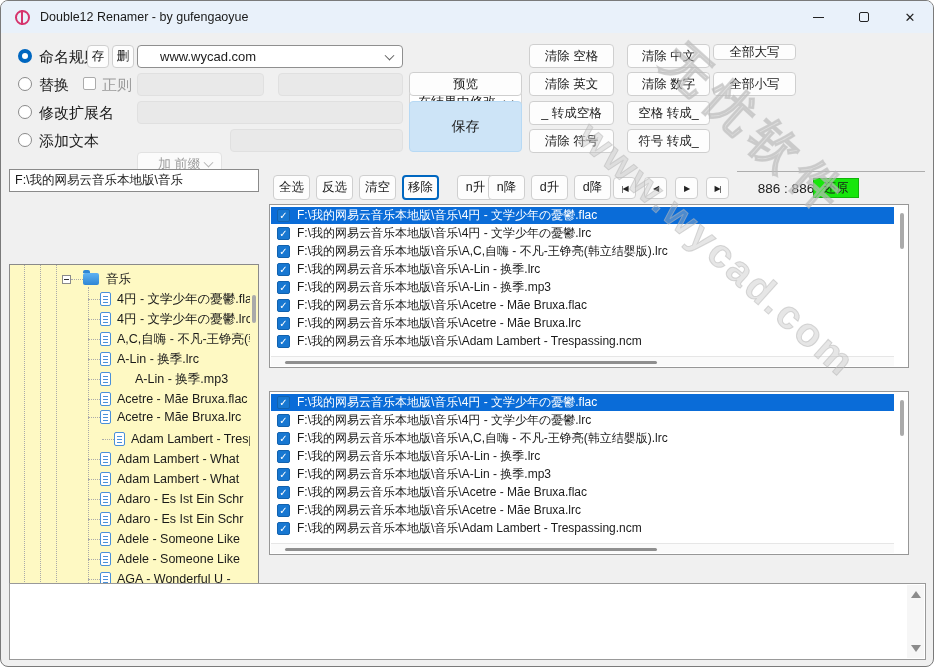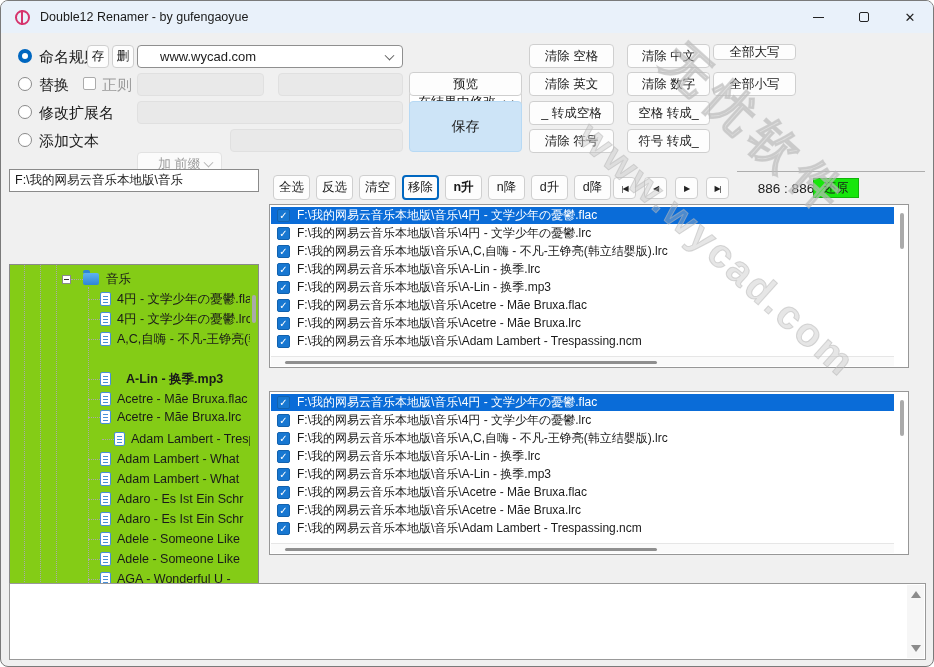--- a/index.html
+++ b/index.html
@@ -33,21 +33,21 @@
   .chev{position:absolute;right:9px;top:50%;width:7px;height:7px;border-right:1.4px solid #5f5f5f;
         border-bottom:1.4px solid #5f5f5f;transform:translateY(-70%) rotate(45deg);}
   .combo.dis .chev{border-color:#b5b5b5;}
   .dinput{background:#E9E9E9;border:1px solid #E0E0E0;border-radius:4px;}
   .chk{width:13px;height:13px;border:1px solid #ababab;background:#fff;border-radius:2px;}
   .savebig{background:#CDE4F7;border:1px solid #B7D9F4;border-radius:4px;font-size:14px;
            display:flex;align-items:center;justify-content:center;}
   
   .pathbox{background:#fff;border:1px solid #8a8a8a;font-size:12.5px;display:flex;align-items:center;
            padding-left:5px;}
-  .treebox{background:#84cc16;border:1px solid #8a8a8a;overflow:hidden;position:relative;}
+  .treebox{background:#fef9c3;border:1px solid #8a8a8a;overflow:hidden;position:relative;}
   .guide{position:absolute;top:0;bottom:12px;width:0;border-left:1px dotted #aaa;}
   .trow{position:absolute;left:0;height:20px;display:flex;align-items:center;font-size:12.5px;
         white-space:nowrap;overflow:hidden;width:240px;}
   .expander{width:9px;height:9px;border:1px solid #8a8a8a;background:#fff;position:relative;flex:none;}
   .expander::after{content:"";position:absolute;left:1px;right:1px;top:3px;height:1px;background:#333;}
   .folder{width:16px;height:12px;background:linear-gradient(#5FB2F2,#2E86D5);border-radius:2px;
           position:relative;flex:none;}
   .folder::before{content:"";position:absolute;left:0;top:-3px;width:7px;height:3px;background:#2E86D5;
           border-radius:2px 2px 0 0;}
   .ficon{width:11px;height:14px;border:1px solid #4A90D9;background:#fff;border-radius:2px;
@@ -181,24 +181,29 @@
     <div class="trow" style="top:44px;padding-left:78px;">
         <span class="stub"></span>
         <span class="ficon"></span>
         <span style="margin-left:6px;">4円 - 文学少年の憂鬱.lrc</span>
       </div>
     <div class="trow" style="top:64px;padding-left:78px;">
         <span class="stub"></span>
         <span class="ficon"></span>
         <span style="margin-left:6px;">A,C,自嗨 - 不凡-王铮亮(韩立结婴版).lrc</span>
       </div>
+    <div class="trow" style="top:84px;padding-left:78px;">
+        <span class="stub"></span>
+        <span class="ficon"></span>
+        <span style="margin-left:6px;">A-Lin - 换季.lrc</span>
+      </div>
     <div class="trow" style="top:104px;padding-left:78px;">
         <span class="stub"></span>
         <span class="ficon"></span>
-        <span style="margin-left:15px;font-weight:bold;">A-Lin - 换季.mp3</span>
+        <span style="margin-left:24px;">A-Lin - 换季.mp3</span>
       </div>
     <div class="trow" style="top:124px;padding-left:78px;">
         <span class="stub"></span>
         <span class="ficon"></span>
         <span style="margin-left:6px;">Acetre - Mãe Bruxa.flac</span>
       </div>
     <div class="trow" style="top:142px;padding-left:78px;">
         <span class="stub"></span>
         <span class="ficon"></span>
         <span style="margin-left:6px;">Acetre - Mãe Bruxa.lrc</span>
@@ -258,21 +263,21 @@
     <div class="hscroll">
       <div class="hthumb" style="left:4px;width:84px;"></div>
     </div>
   </div>
 
   <div class="topline"></div>
   <div class="tbtn" style="left:272px;">全选</div>
   <div class="tbtn" style="left:315px;">反选</div>
   <div class="tbtn" style="left:358px;">清空</div>
   <div class="tbtn focus" style="left:401px;">移除</div>
-  <div class="tbtn" style="left:444px;font-weight:bold;">n升</div>
+  <div class="tbtn" style="left:456px;">n升</div>
   <div class="tbtn" style="left:487px;">n降</div>
   <div class="tbtn" style="left:530px;">d升</div>
   <div class="tbtn" style="left:573px;">d降</div>
   <div class="nbtn" style="left:612px;">|◀</div>
   <div class="nbtn" style="left:643px;">◀</div>
   <div class="nbtn" style="left:674px;">▶</div>
   <div class="nbtn" style="left:705px;">▶|</div>
   <div class="count" style="left:745px;width:80px;text-align:center;">886 : 886</div>
   <div class="restore">还原</div>
 

